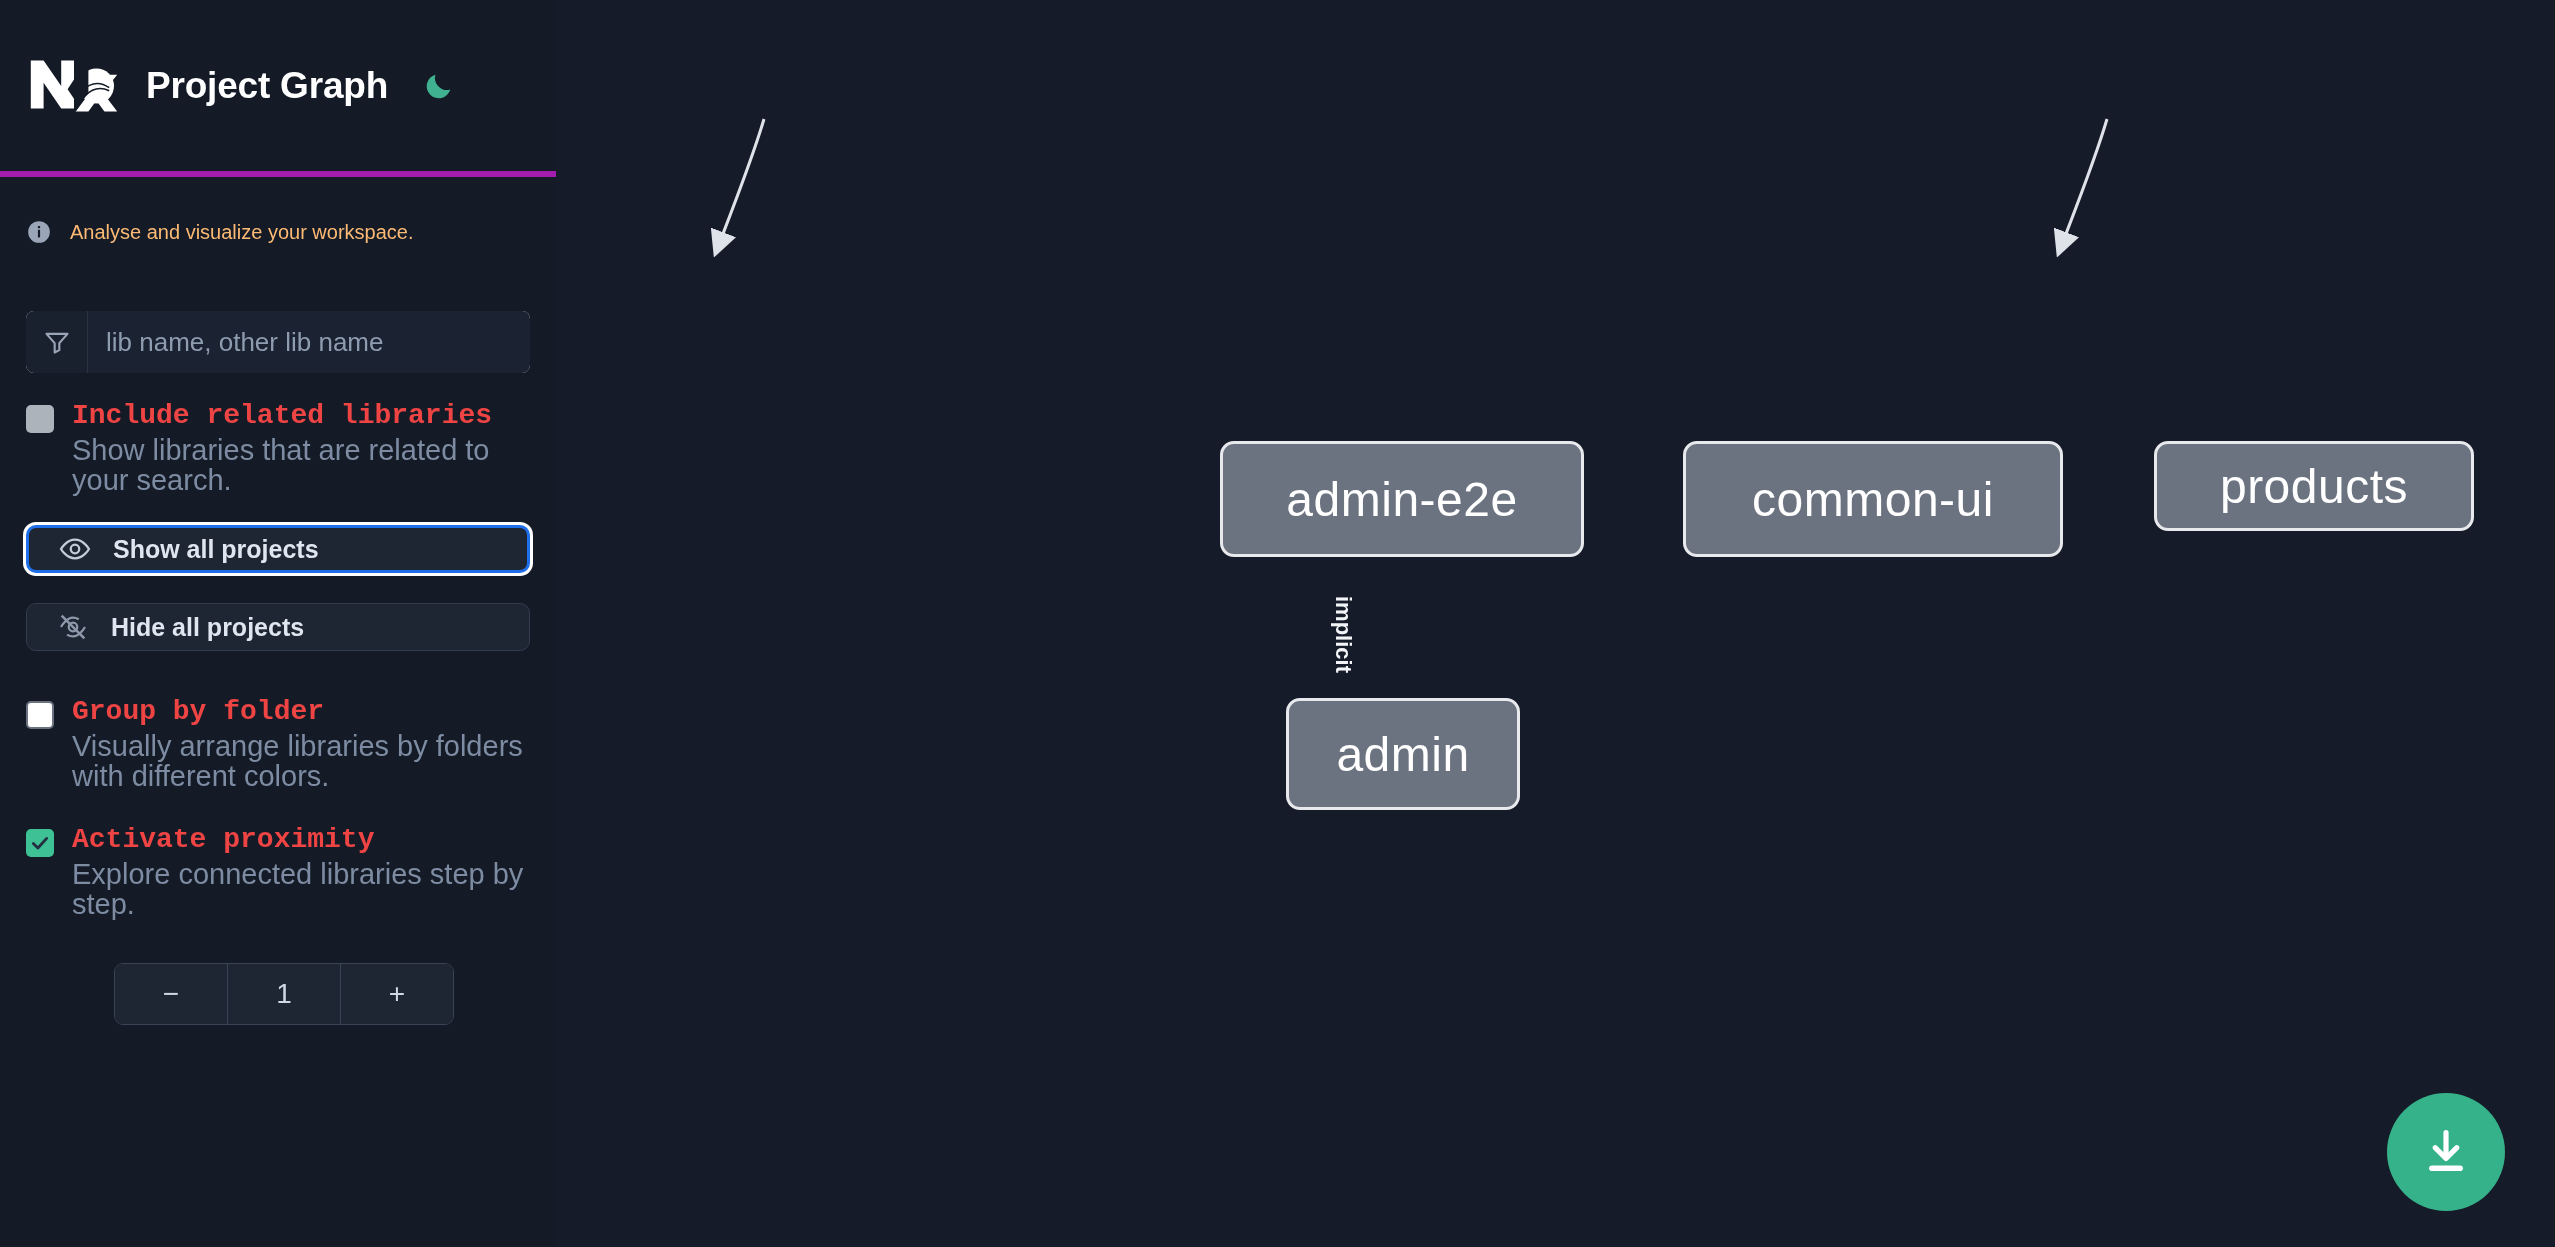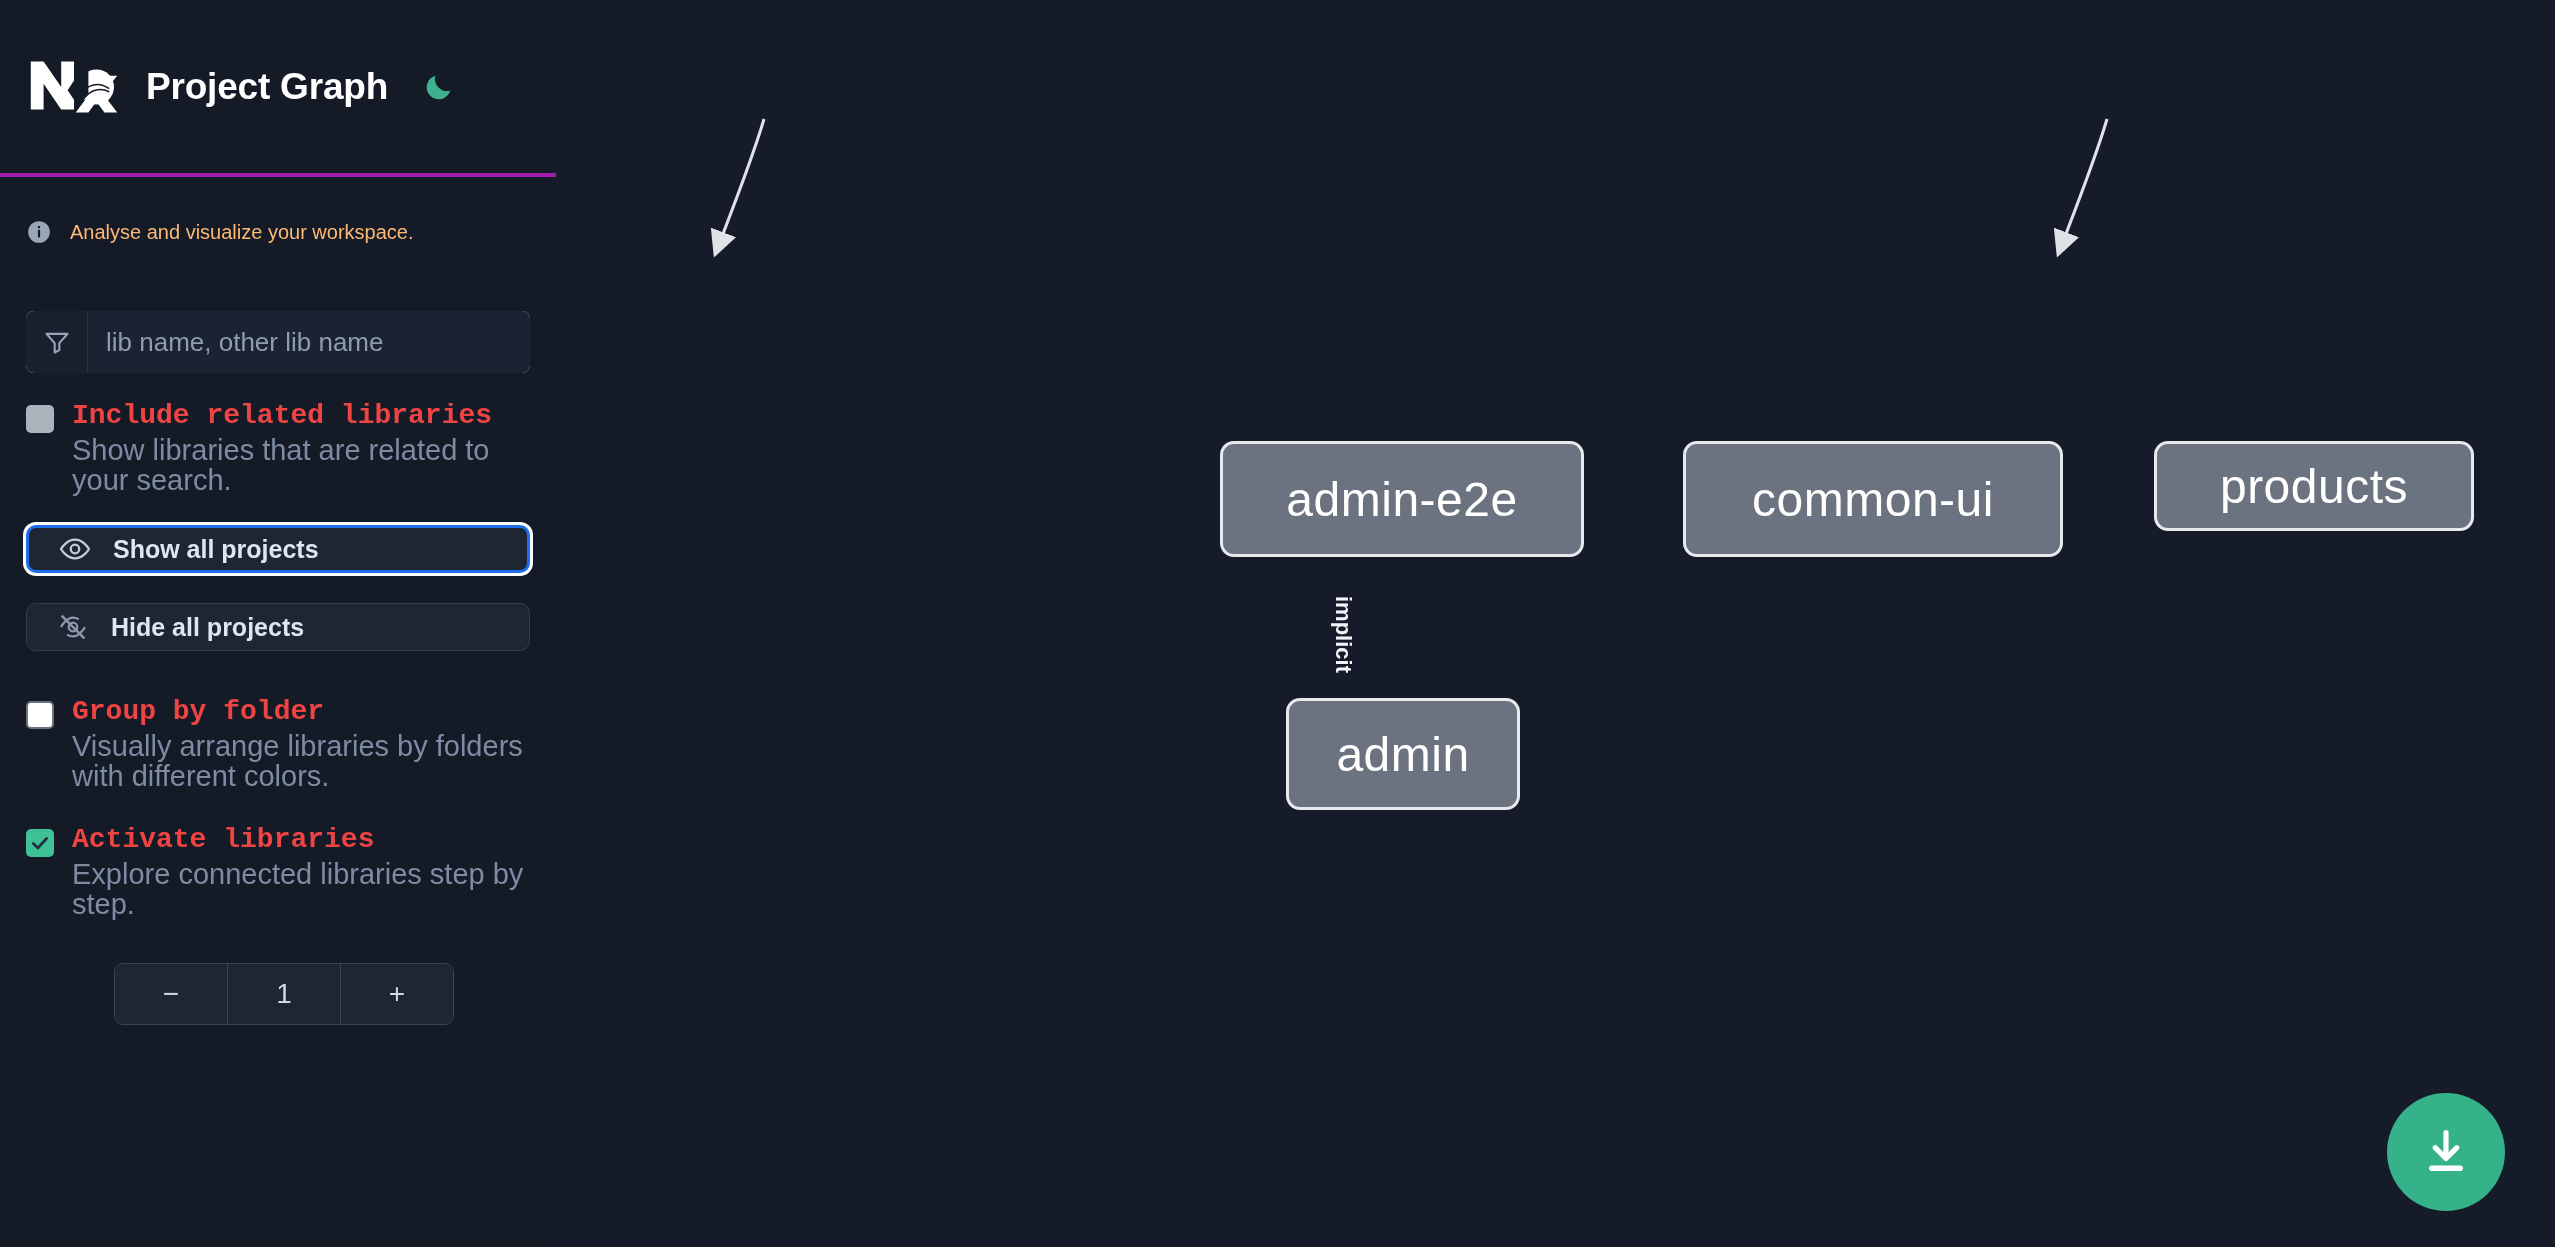--- a/index.html
+++ b/index.html
@@ -16,21 +16,21 @@
     position: relative;
     width: 556px; height: 1247px;
     background: #141a26;
     flex: 0 0 556px;
     overflow: hidden;
   }
   .sb-header {
     height: 177px;
     display: flex; align-items: center;
     padding-left: 26px;
-    border-bottom: 4px solid #a21caf;
+    border-bottom: 6px solid #a21caf;
   }
   .nx-logo { width: 96px; height: 64px; flex: 0 0 96px; }
   .app-title {
     color: #ffffff; font-size: 37px; font-weight: 700;
     letter-spacing: -0.2px; margin-left: 24px; white-space: nowrap;
   }
   .moon-icon { margin-left: 34px; width: 34px; height: 34px; display:block; }
 
   .sb-body { padding: 0 26px; }
 
@@ -218,21 +218,21 @@
         </span>
       </div>
 
       <div class="check-block" style="margin-top:34px">
         <span class="cbox checked">
           <svg class="tick" viewBox="0 0 24 24" aria-hidden="true">
             <path d="M4 12.5l5.5 5.5L20 6.5" fill="none" stroke="#243040" stroke-width="3.4" stroke-linecap="round" stroke-linejoin="round"></path>
           </svg>
         </span>
         <span class="check-texts">
-          <span class="check-label">Activate libraries</span>
+          <span class="check-label">Activate proximity</span>
           <div class="check-desc">Explore connected libraries step by step.</div>
         </span>
       </div>
 
       <div class="stepper">
         <div>−</div>
         <div class="sep">1</div>
         <div class="sep">+</div>
       </div>
 

